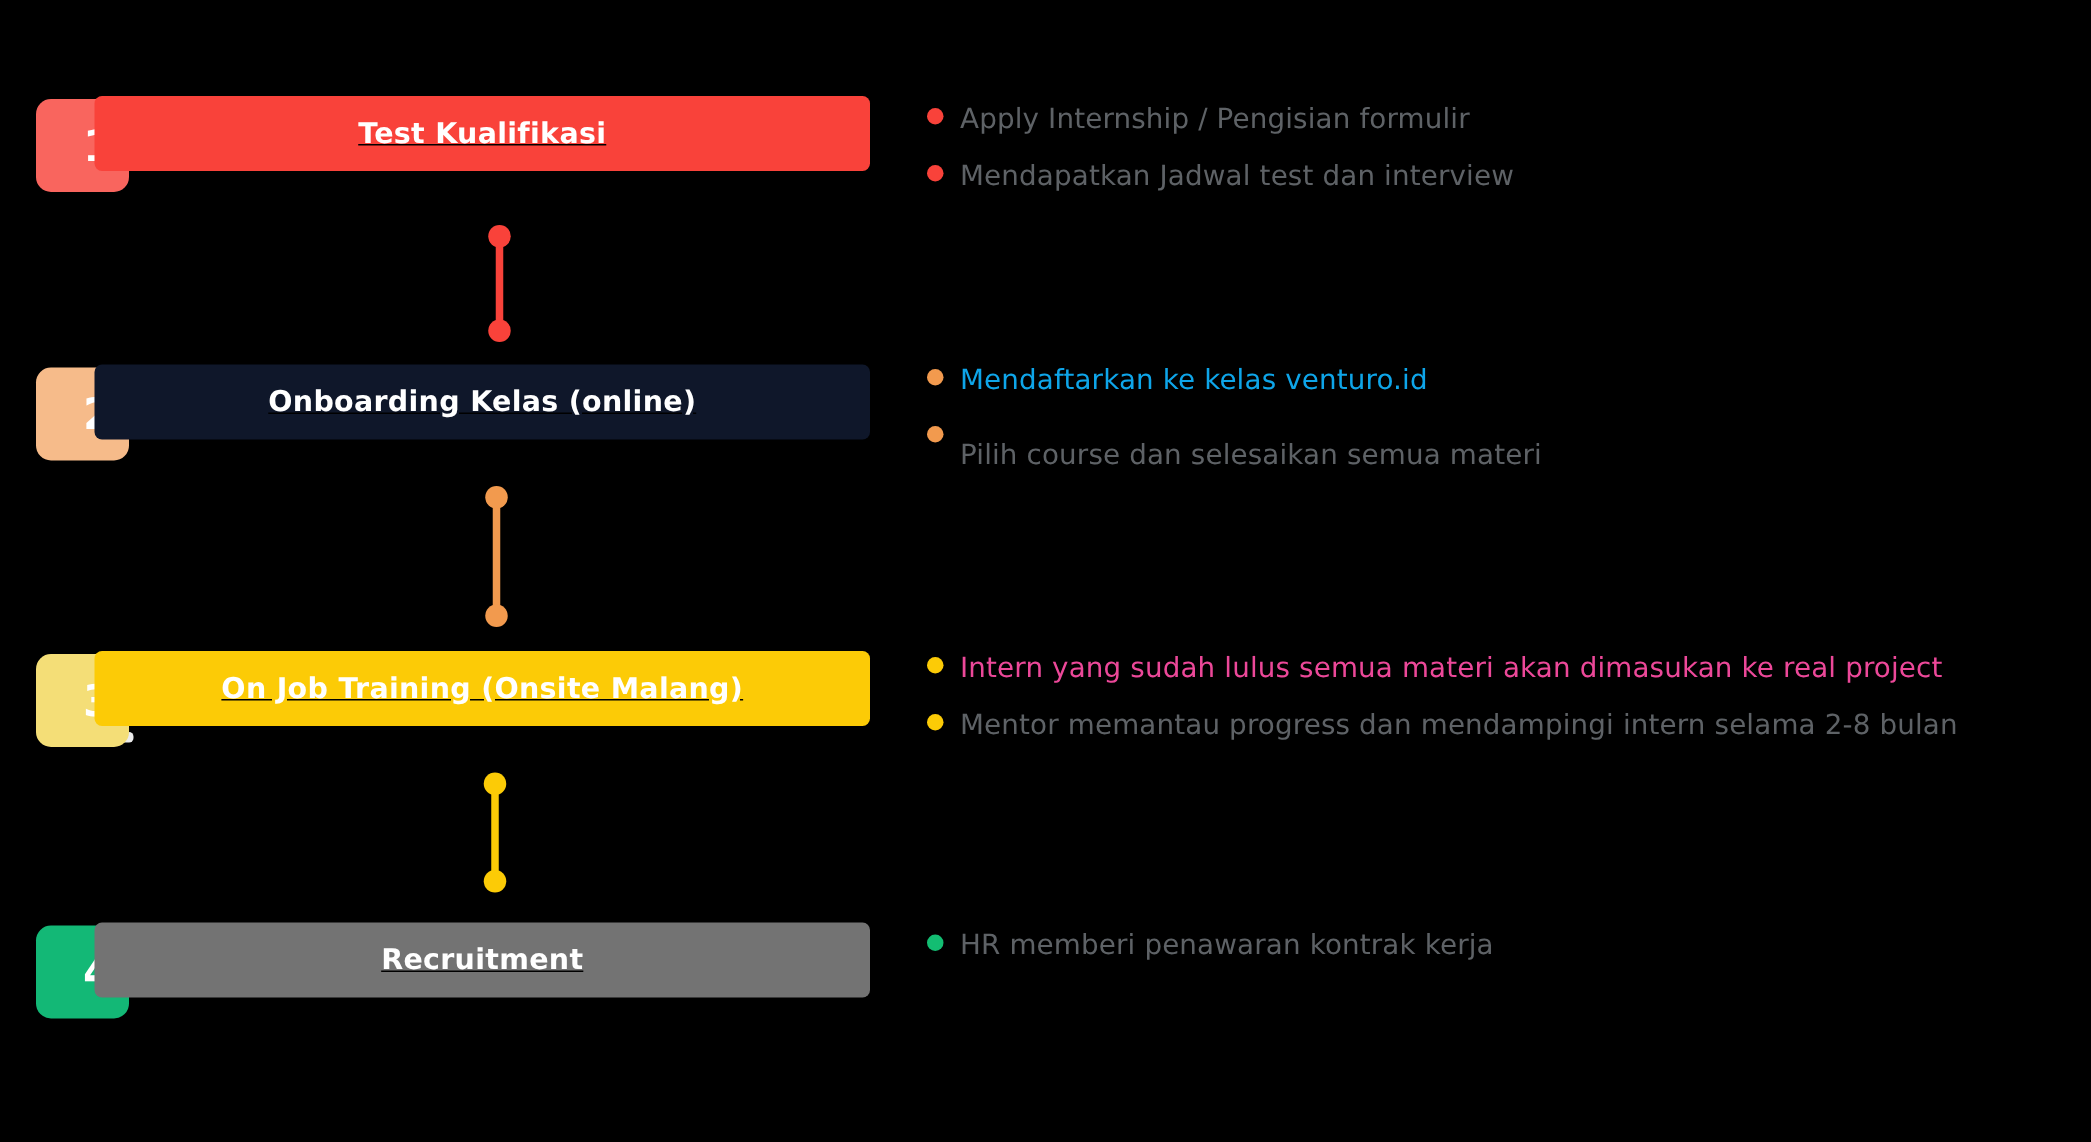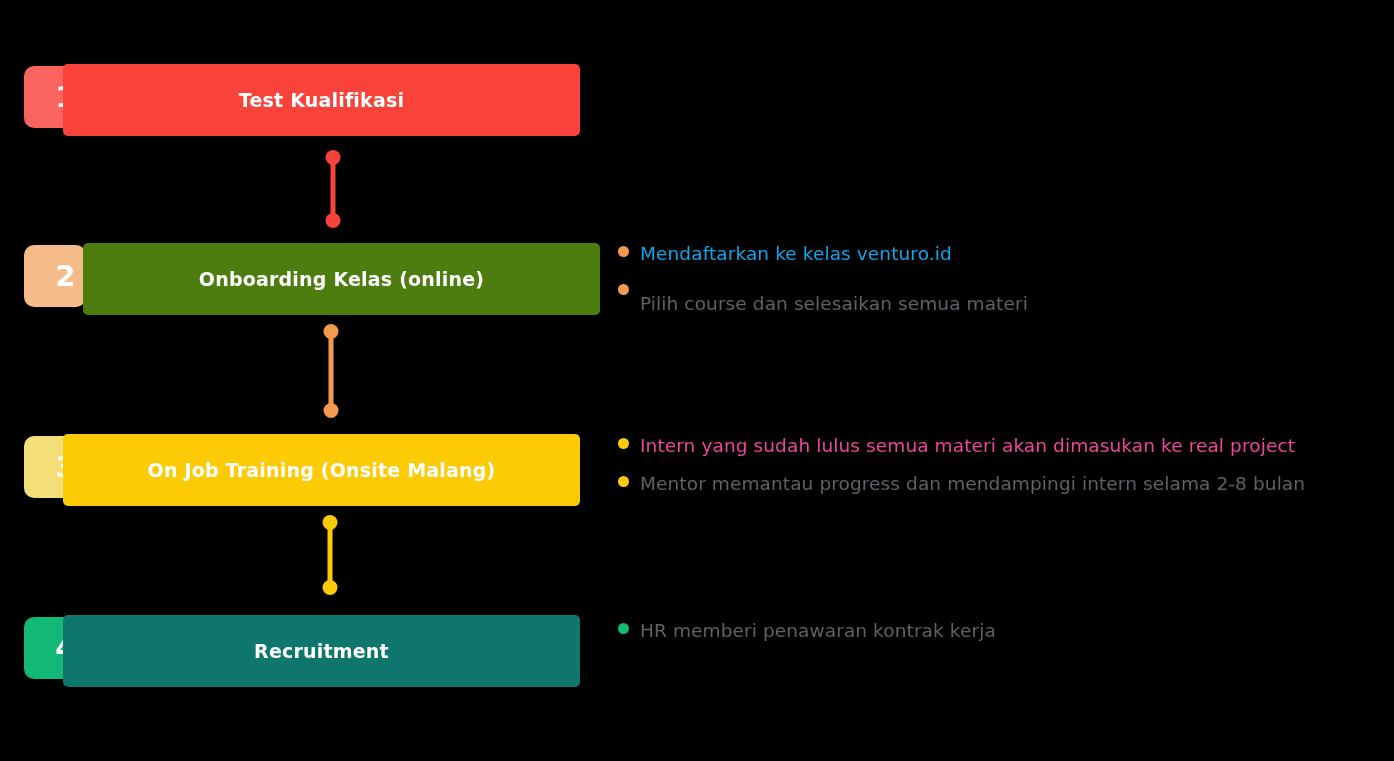--- a/index.html
+++ b/index.html
@@ -50,27 +50,28 @@
     font-weight: 700;
     line-height: 1;
     letter-spacing: 0.5px;
   }
 
   
   .step-bar {
     position: absolute;
     left: 63px;
     width: 517px;
-    height: 72px;
+    height: 50px;
     border-radius: 5px;
     display: flex;
     align-items: center;
     justify-content: center;
     z-index: 2;
     box-sizing: border-box;
+    text-decoration: underline;
   }
   .step-bar-label {
     color: #ffffff;
     font-size: 19px;
     font-weight: 700;
     letter-spacing: 0.2px;
     text-align: center;
     white-space: nowrap;
   }
 
@@ -146,34 +147,42 @@
 <div id="stage" style="background: rgb(0, 0, 0);">
 
   <div class="step-row" style="top:64px;">
     <div class="step-badge" style="top: 2px; background: rgb(249, 101, 94);">
       <span class="step-badge-num">1</span>
     </div>
     <div class="step-bar" style="top: 0px; background: rgb(249, 66, 58);">
       <span class="step-bar-label">Test Kualifikasi</span>
     </div>
     <div class="step-points" style="top:1px;">
+      <div class="point">
+        <span class="point-dot" style="background: rgb(249, 66, 58);"></span>
+        <span class="point-text" style="color: rgb(94, 98, 102);">Apply Internship / Pengisian formulir</span>
+      </div>
+      <div class="point">
+        <span class="point-dot" style="background: rgb(249, 66, 58);"></span>
+        <span class="point-text" style="color: rgb(94, 98, 102);">Mendapatkan Jadwal test dan interview</span>
+      </div>
     </div>
   </div>
 
   <div class="connector" style="left:318px; top:150px; width:30px; height:78px;">
     <div class="connector-line" style="background: rgb(249, 66, 58);"></div>
     <div class="connector-dot top" style="background: rgb(249, 66, 58);"></div>
     <div class="connector-dot bottom" style="background: rgb(249, 66, 58);"></div>
   </div>
 
   <div class="step-row" style="top:243px;">
     <div class="step-badge" style="top: 2px; background: rgb(246, 187, 138);">
       <span class="step-badge-num">2</span>
     </div>
-    <div class="step-bar" style="top: 0px; background: #4d7c0f; margin-left: 20px;">
+    <div class="step-bar" style="top: 0px; background: #0f172a;">
       <span class="step-bar-label">Onboarding Kelas (online)</span>
     </div>
     <div class="step-points" style="top:-4px;">
       <div class="point">
         <span class="point-dot" style="background: rgb(242, 154, 78);"></span>
         <span class="point-text" style="color: #0ea5e9;">Mendaftarkan ke kelas venturo.id</span>
       </div>
       <div class="point">
         <span class="point-dot" style="background: rgb(242, 154, 78);"></span>
         <span class="point-text" style="color: rgb(94, 98, 102); margin-top: 12px;">Pilih course dan selesaikan semua materi</span>
@@ -211,21 +220,21 @@
   <div class="connector" style="left:315px; top:515px; width:30px; height:80px;">
     <div class="connector-line" style="background: rgb(252, 203, 6);"></div>
     <div class="connector-dot top" style="background: rgb(252, 203, 6);"></div>
     <div class="connector-dot bottom" style="background: rgb(252, 203, 6);"></div>
   </div>
 
   <div class="step-row" style="top:615px;">
     <div class="step-badge" style="top: 2px; background: rgb(19, 184, 118);">
       <span class="step-badge-num">4</span>
     </div>
-    <div class="step-bar" style="top: 0px; background: #0f766e;">
+    <div class="step-bar" style="top: 0px; background: #737373;">
       <span class="step-bar-label">Recruitment</span>
     </div>
     <div class="step-points" style="top:1px; width:740px;">
       <div class="point">
         <span class="point-dot" style="background: rgb(19, 189, 114);"></span>
         <span class="point-text" style="color: rgb(94, 98, 102);">HR memberi penawaran kontrak kerja</span>
       </div>
     </div>
   </div>
 

